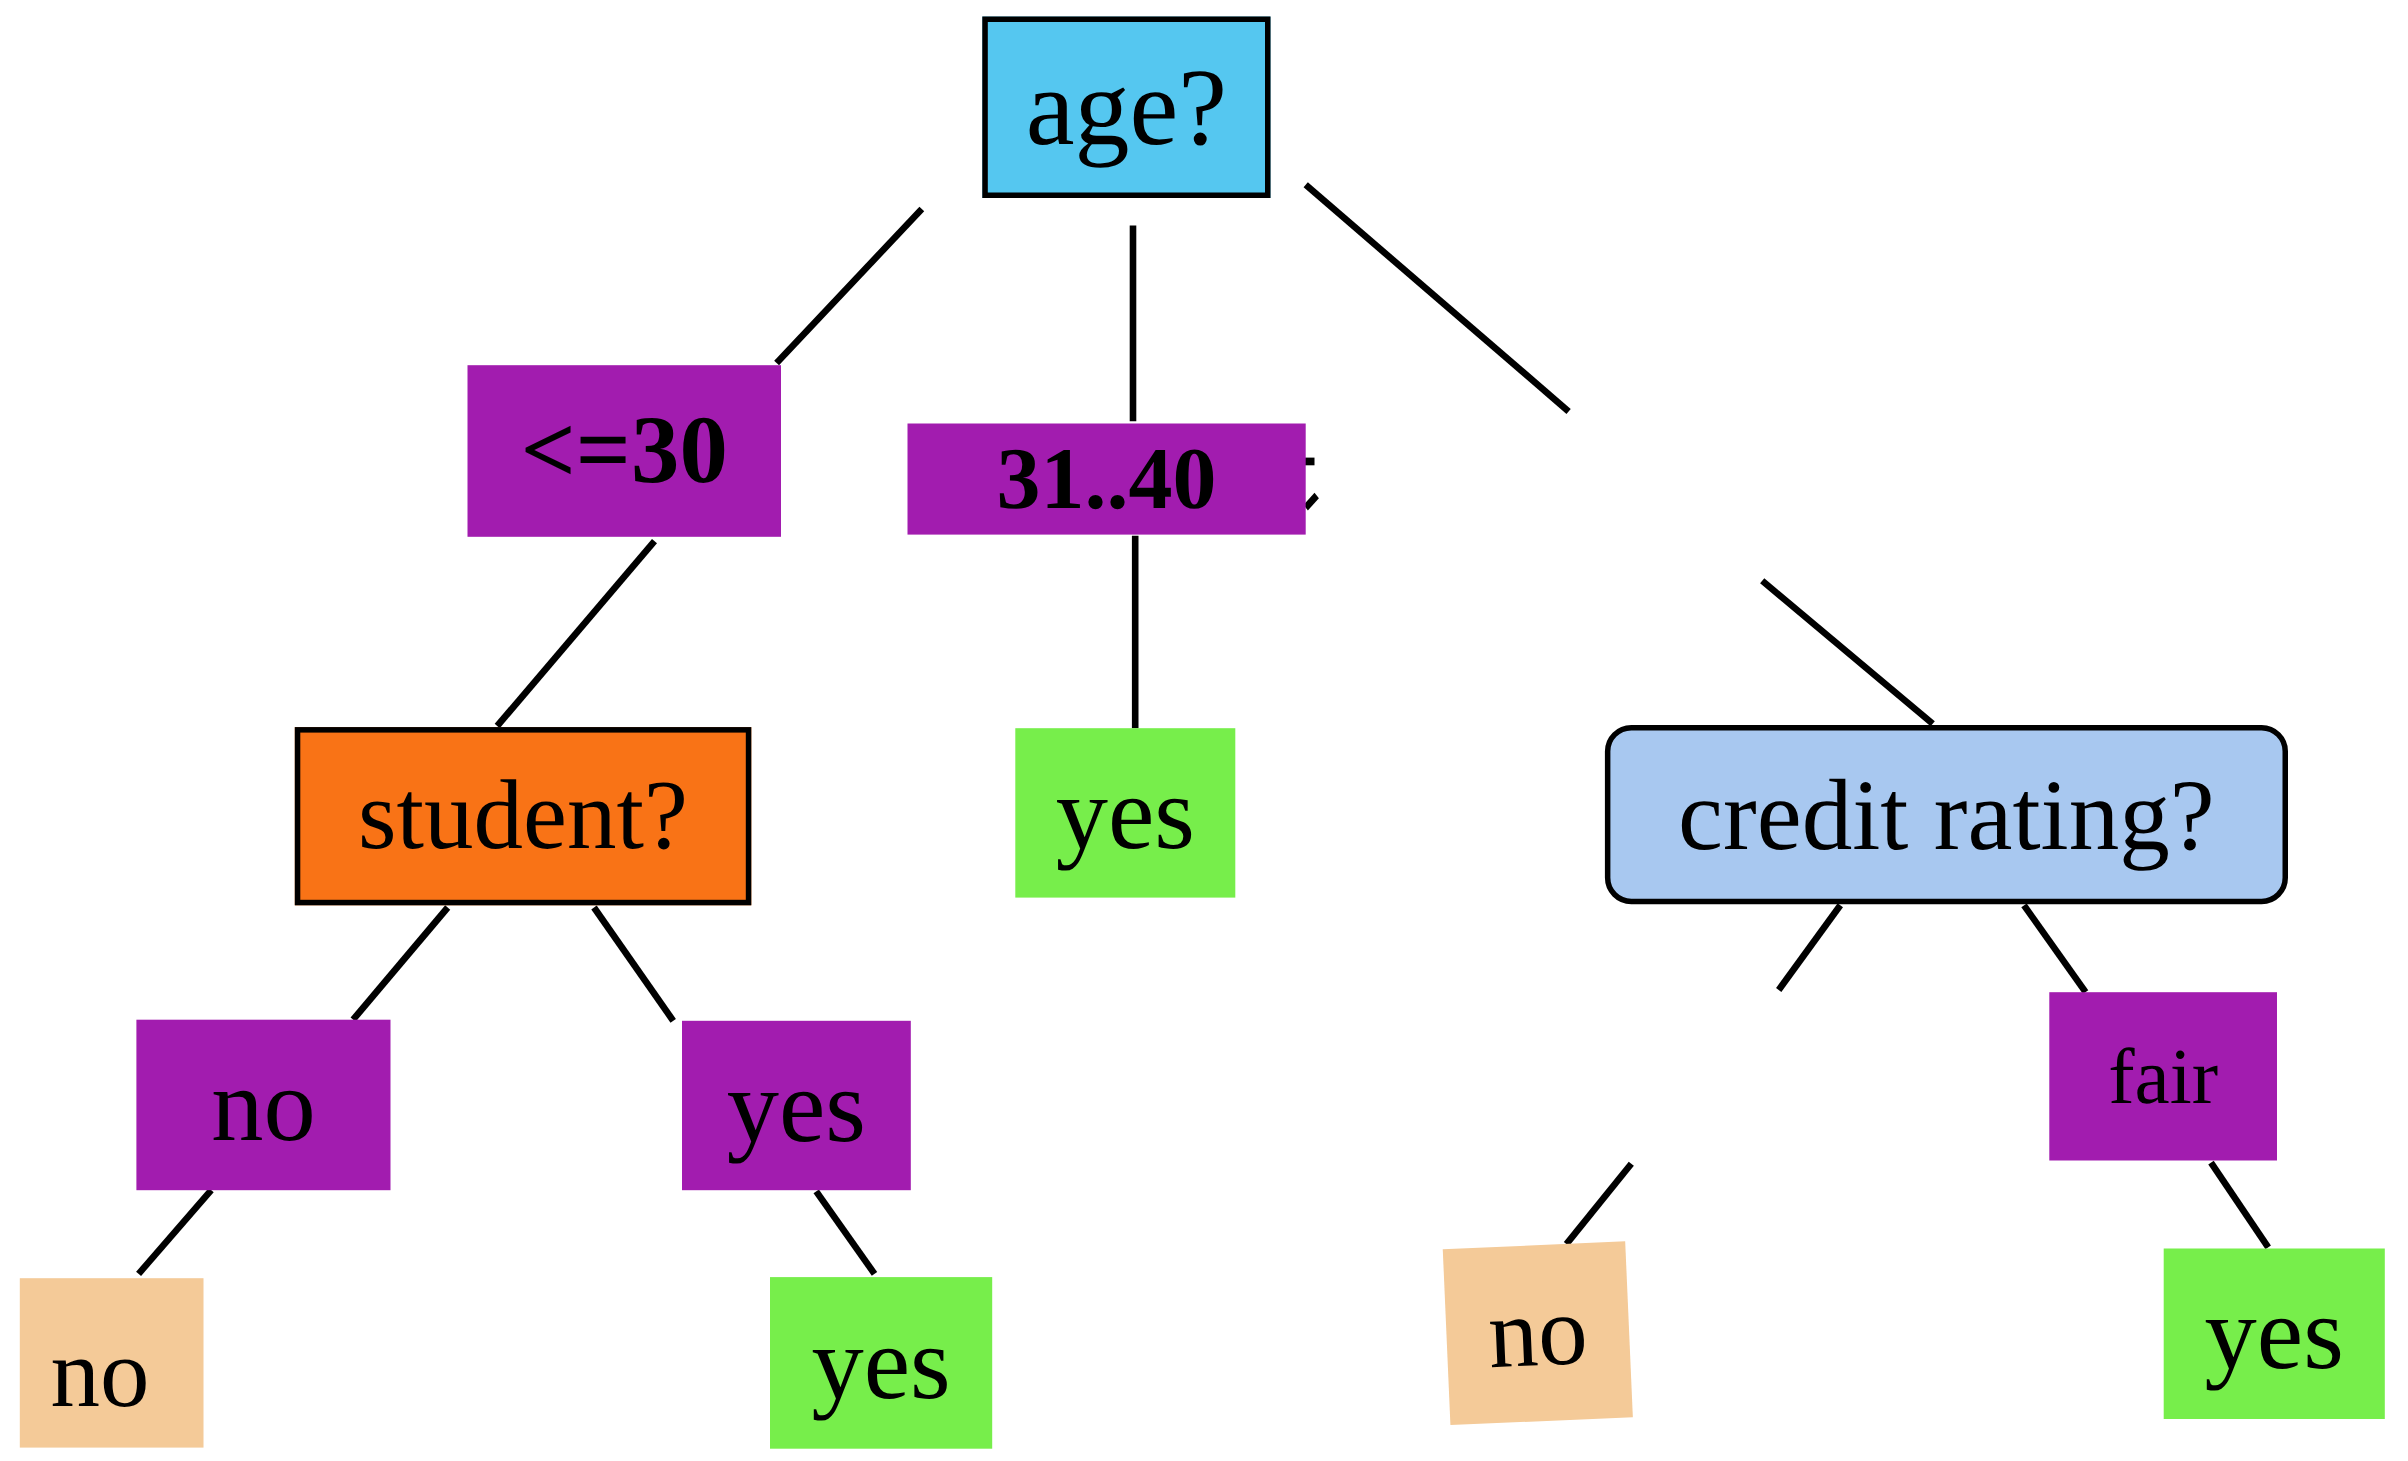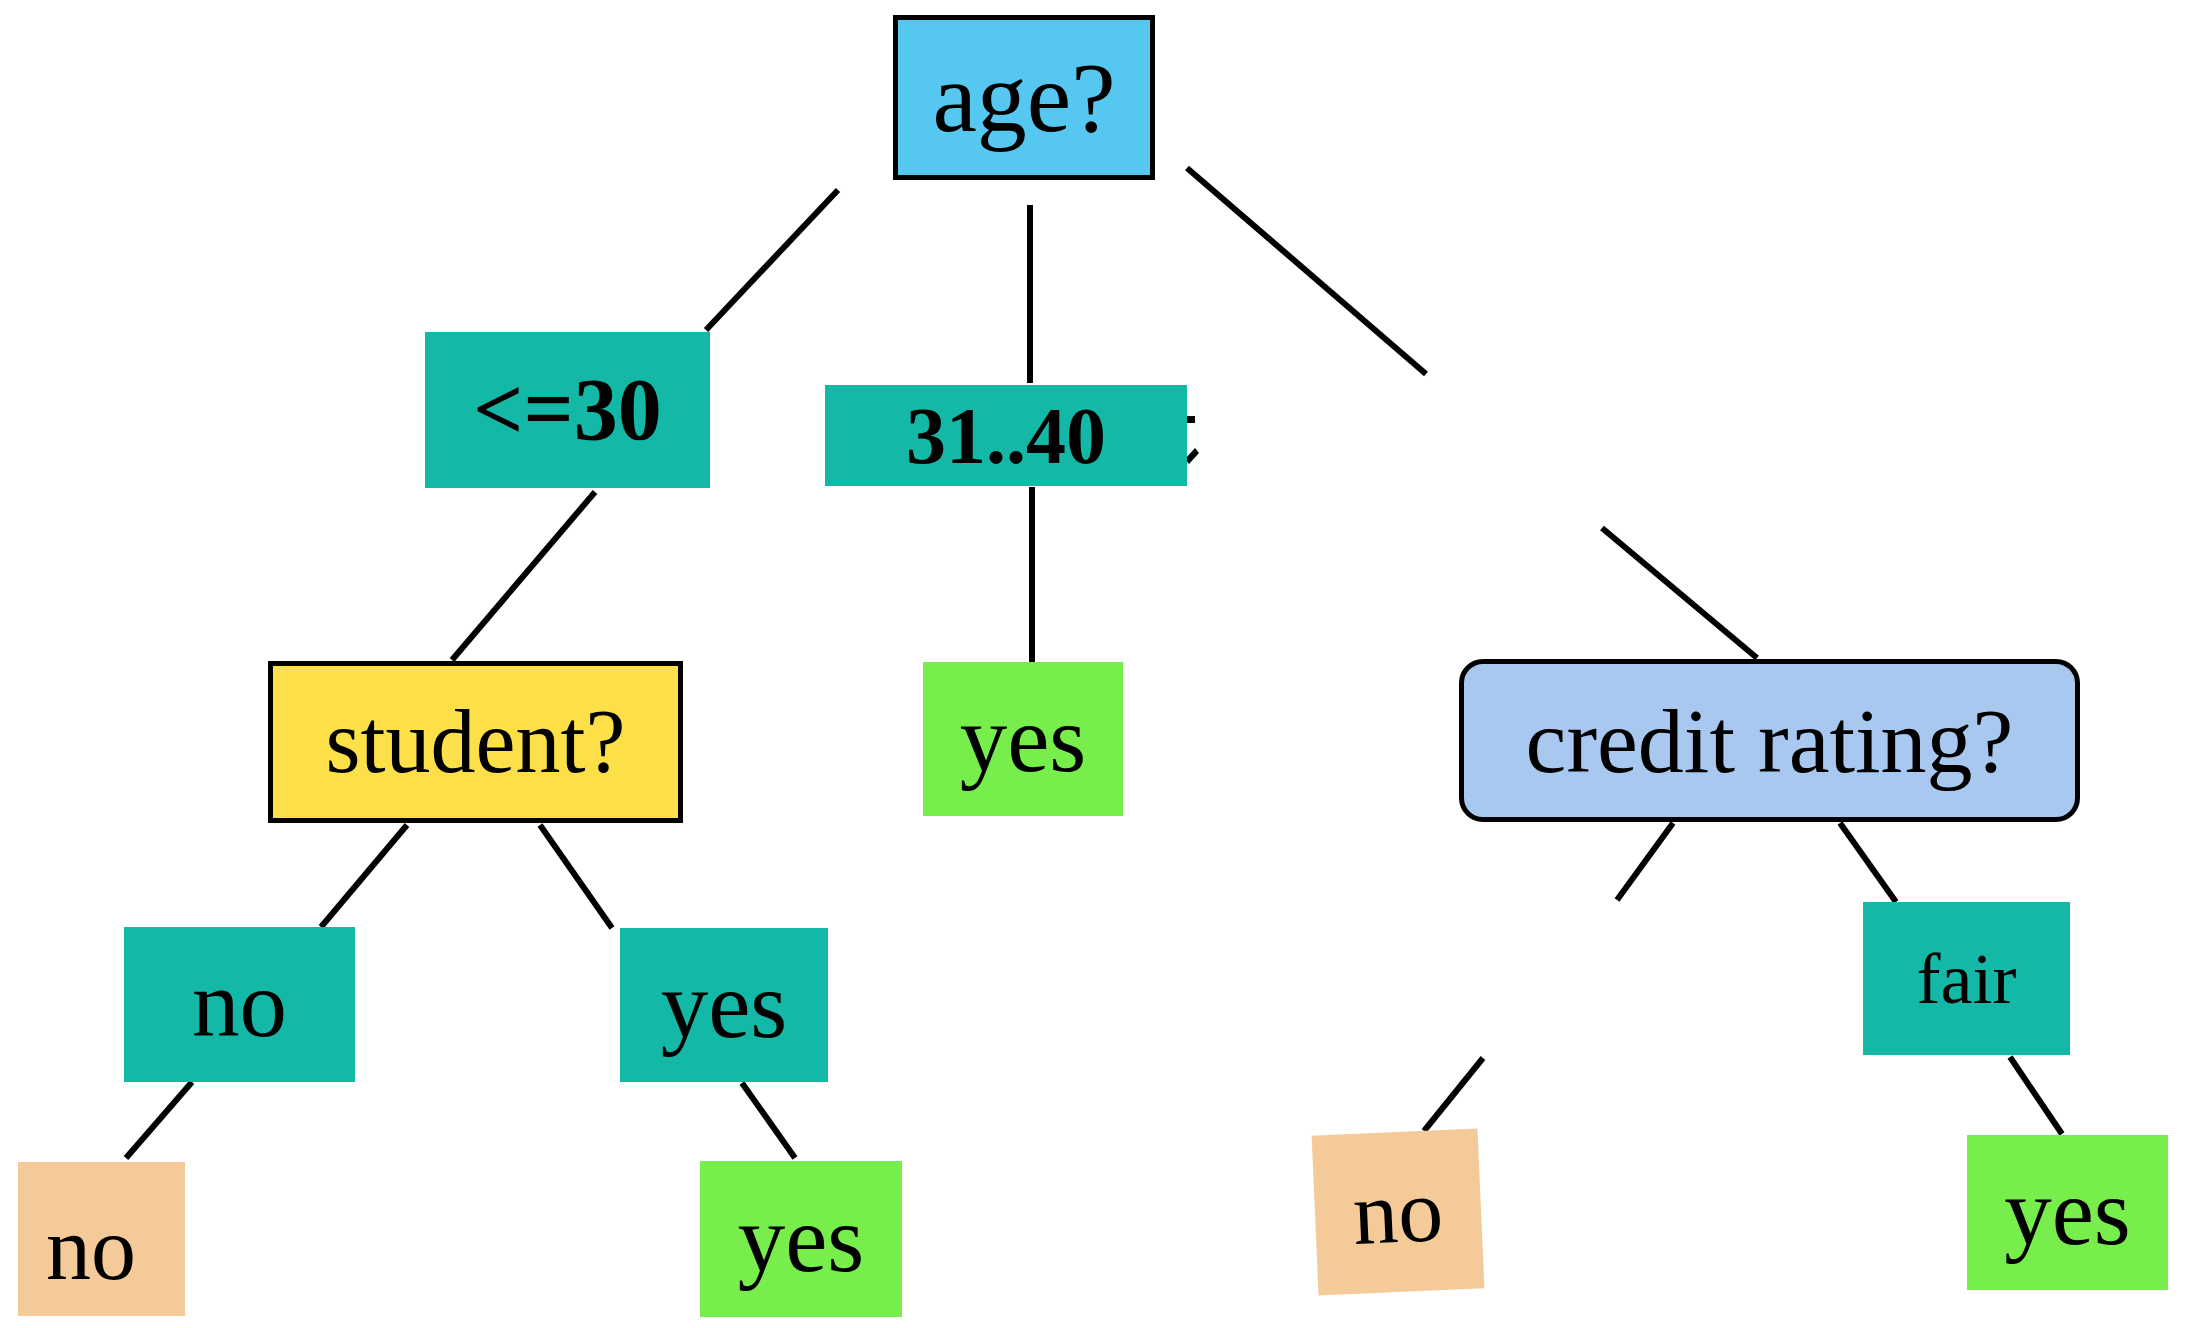--- a/index.html
+++ b/index.html
@@ -26,23 +26,23 @@
     position: absolute;
     display: flex;
     align-items: center;
     justify-content: center;
     box-sizing: border-box;
     line-height: 1;
     white-space: nowrap;
   }
   .bordered { border: 5px solid #000; }
   .fill-root    { background: #55c7f0; }
-  .fill-student { background: #fde047; text-align: right; }
+  .fill-student { background: #f97316; text-align: right; }
   .fill-credit  { background: #a8c8f0; }
-  .fill-branch  { background: #14b8a6; }
+  .fill-branch  { background: #a21caf; }
   .fill-yes     { background: #77ee4b; }
   .fill-no      { background: #f4ca98; }
   .bold { font-weight: bold; }
 
   
   #node-age        { left: 893px;  top: 15px;   width: 262px; height: 165px; font-size: 100px; }
   #label-le30      { left: 425px;  top: 332px;  width: 285px; height: 156px; font-size: 88px; }
   #label-3140      { left: 825px;  top: 385px;  width: 362px; height: 101px; font-size: 80px; }
   #label-gt40      { left: 1425px; top: 372px;  width: 225px; height: 153px; font-size: 88px; }
   #node-student    { left: 268px;  top: 661px;  width: 415px; height: 162px; font-size: 90px; }

